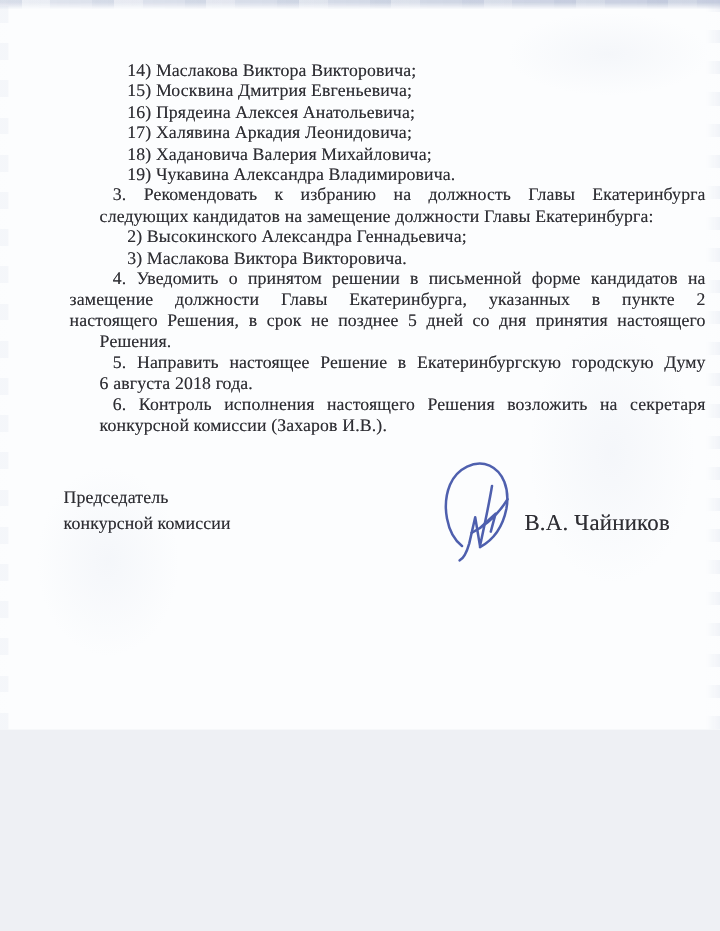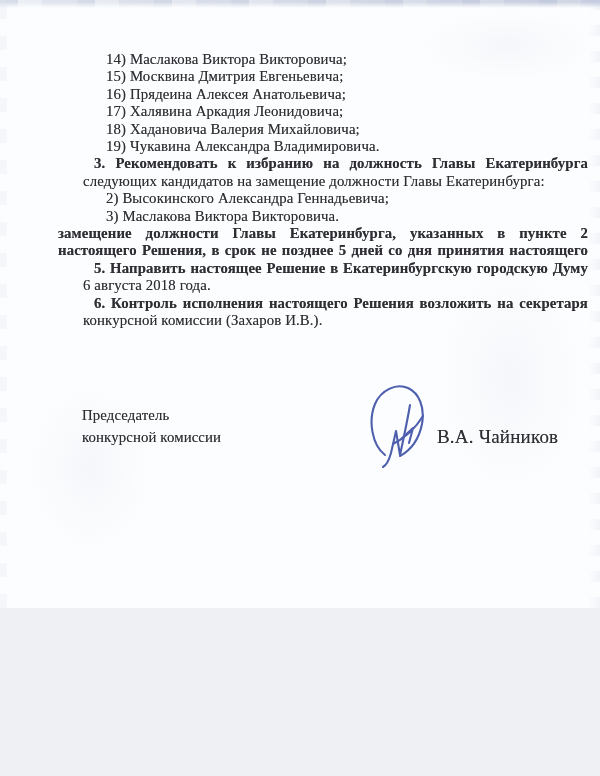--- a/index.html
+++ b/index.html
@@ -37,24 +37,24 @@
   .text-block{
     position:absolute;left:58px;top:51px;width:530px;
     font-size:14.8px;line-height:17.4px;letter-spacing:.12px;
     color:#2e2e33;
     text-shadow:0 0 .5px rgba(46,46,55,.55);
   }
   .line{min-height:17.4px;white-space:nowrap;}
   .line.wrap{white-space:normal;margin-left:25px;}
   .list-item{padding-left:48px;}
   .para-first{text-indent:36px;}
-  .justified{white-space:normal;text-align:justify;text-align-last:justify;font-weight:bold;}
+  .justified{white-space:normal;text-align:justify;text-align-last:justify;}
   
   .sig-title{
-    position:absolute;left:82px;top:404px;
+    position:absolute;left:53px;top:404px;
     font-size:14.8px;line-height:22px;letter-spacing:.12px;color:#2e2e33;
     text-shadow:0 0 .5px rgba(46,46,55,.55);
   }
   .sig-name{
     position:absolute;left:437px;top:426px;
     font-size:19px;letter-spacing:.2px;color:#2e2e33;
     text-shadow:0 0 .5px rgba(46,46,55,.55);
   }
   .sig-svg{position:absolute;left:366px;top:383px;width:72px;height:90px;}
 </style>
@@ -74,22 +74,24 @@
       <div class="line list-item">14) Маслакова Виктора Викторовича;</div>
       <div class="line list-item">15) Москвина Дмитрия Евгеньевича;</div>
       <div class="line list-item">16) Прядеина Алексея Анатольевича;</div>
       <div class="line list-item">17) Халявина Аркадия Леонидовича;</div>
       <div class="line list-item">18) Хадановича Валерия Михайловича;</div>
       <div class="line list-item">19) Чукавина Александра Владимировича.</div>
       <div class="line para-first justified">3. Рекомендовать к избранию на должность Главы Екатеринбурга</div>
       <div class="line wrap">следующих кандидатов на замещение должности Главы Екатеринбурга:</div>
       <div class="line list-item">2) Высокинского Александра Геннадьевича;</div>
       <div class="line list-item">3) Маслакова Виктора Викторовича.</div>
+      <div class="line para-first justified">4. Уведомить о принятом решении в письменной форме кандидатов на</div>
       <div class="line justified">замещение должности Главы Екатеринбурга, указанных в пункте 2</div>
       <div class="line justified">настоящего Решения, в срок не позднее 5 дней со дня принятия настоящего</div>
+      <div class="line wrap">Решения.</div>
       <div class="line para-first justified">5. Направить настоящее Решение в Екатеринбургскую городскую Думу</div>
       <div class="line wrap">6 августа 2018 года.</div>
       <div class="line para-first justified">6. Контроль исполнения настоящего Решения возложить на секретаря</div>
       <div class="line wrap">конкурсной комиссии (Захаров И.В.).</div>
     </div>
 
   <div class="sig-title">
     <div>Председатель</div>
     <div>конкурсной комиссии</div>
   </div>

